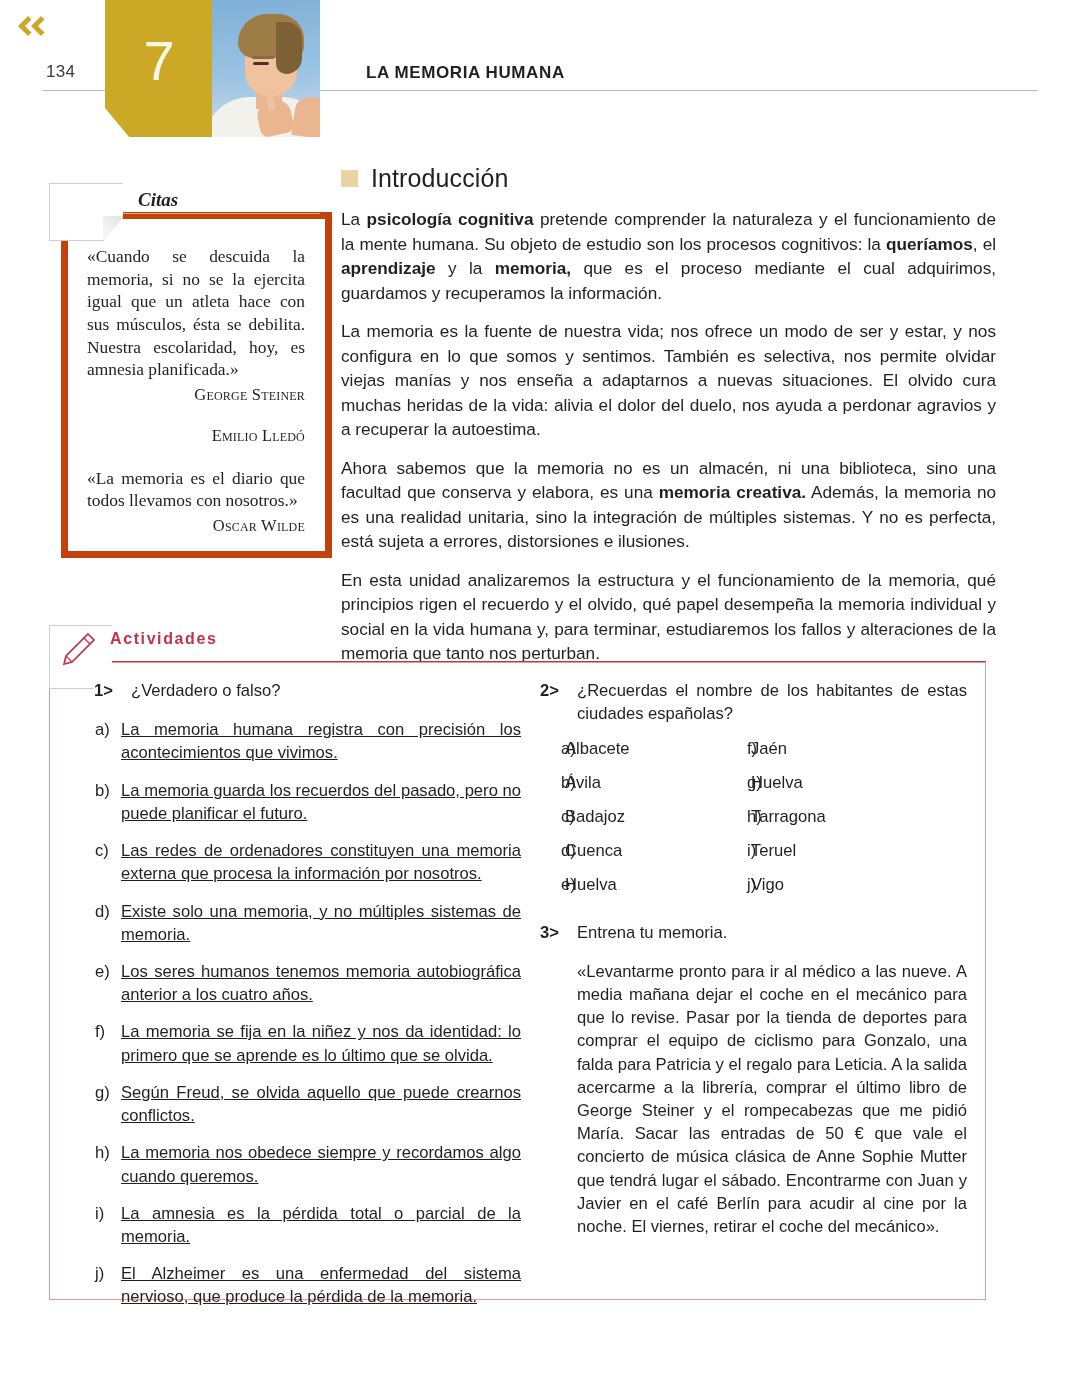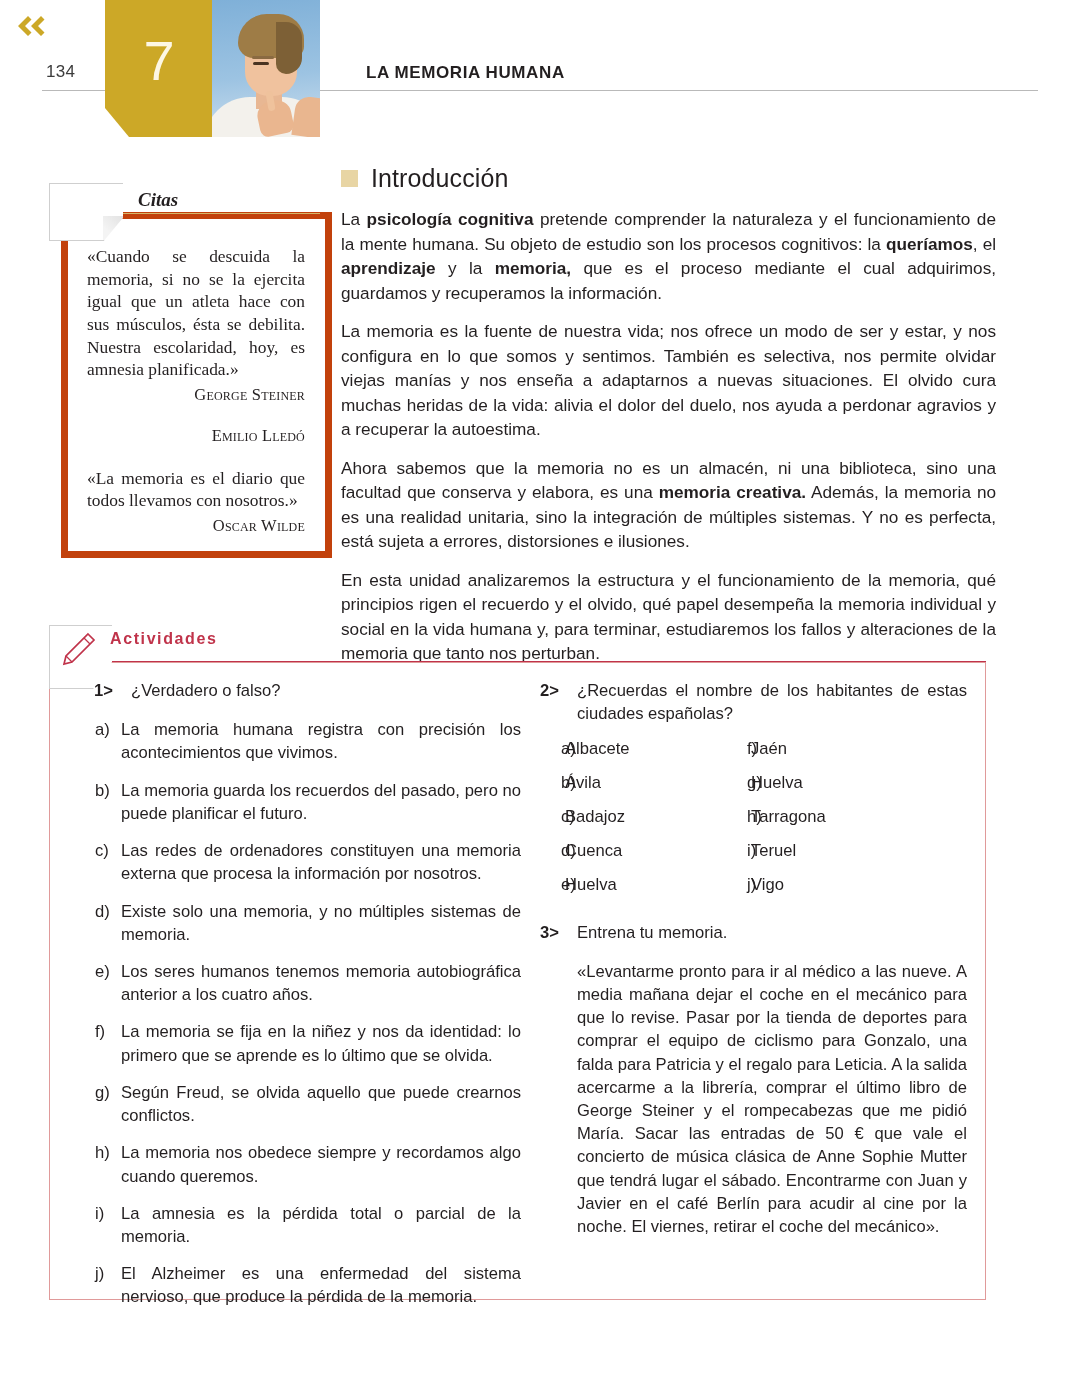--- a/index.html
+++ b/index.html
@@ -355,20 +355,21 @@
   .sub-item:last-child { margin-bottom: 0; }
   .sub-letter {
     flex: 0 0 auto;
     width: 30px;
     padding-left: 4px;
   }
   .sub-text {
     flex: 1 1 auto;
     text-align: justify;
     text-justify: inter-word;
+    text-decoration: underline;
   }
 
   
   .city-grid {
     margin-top: 14px;
     display: grid;
     grid-template-columns: 186px 1fr;
     row-gap: 14px;
     padding-left: 0;
   }

